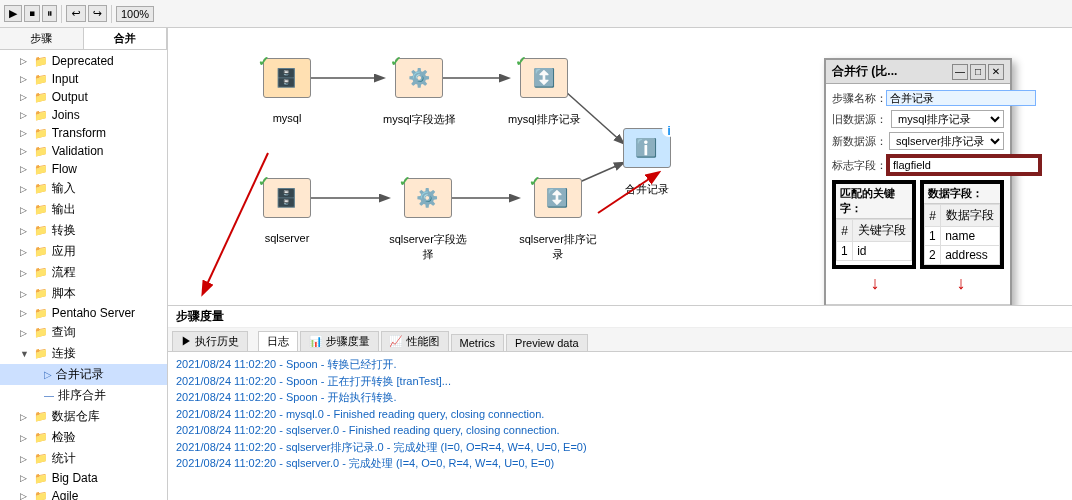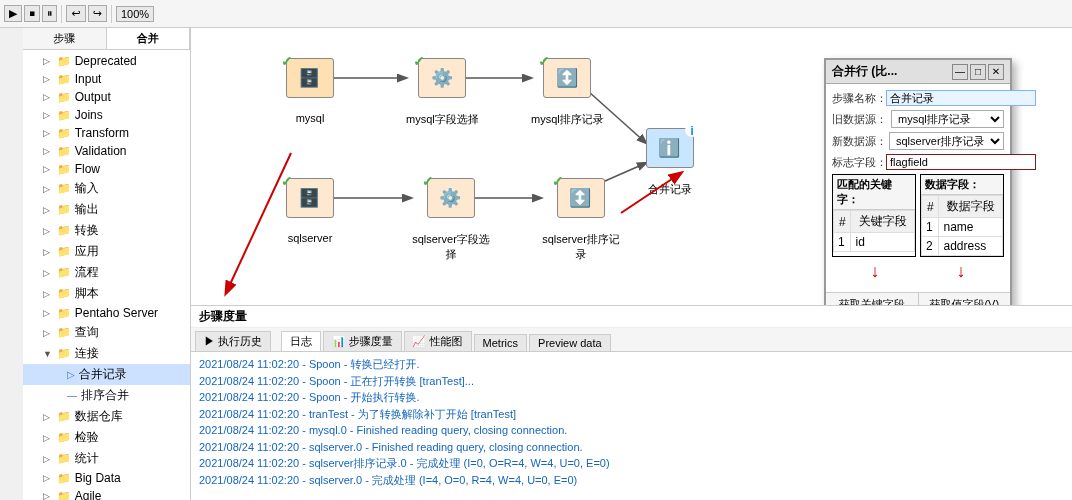--- a/index.html
+++ b/index.html
@@ -4,21 +4,21 @@
   <style>
     * { box-sizing: border-box; margin: 0; padding: 0; font-family: 'Microsoft YaHei', SimSun, sans-serif; font-size: 12px; }
     body { background: #f0f0f0; display: flex; flex-direction: column; height: 500px; overflow: hidden; }
     
     
     .toolbar { background: #f5f5f5; border-bottom: 1px solid #ccc; padding: 2px 4px; display: flex; align-items: center; gap: 2px; height: 28px; flex-shrink: 0; }
     .toolbar-btn { background: #e8e8e8; border: 1px solid #aaa; padding: 1px 4px; cursor: pointer; font-size: 11px; }
     .toolbar-sep { width: 1px; height: 18px; background: #ccc; margin: 0 2px; }
     
     
-    .main { display: flex; flex: 1; overflow: hidden; padding-left: 23px; }
+    .main { display: flex; flex: 1; overflow: hidden; }
     
     
     .sidebar { width: 168px; background: #fff; border-right: 1px solid #ccc; display: flex; flex-direction: column; overflow: hidden; flex-shrink: 0; }
     .sidebar-tabs { display: flex; border-bottom: 1px solid #ccc; }
     .sidebar-tab { flex: 1; padding: 3px 4px; text-align: center; cursor: pointer; border-right: 1px solid #ccc; background: #f5f5f5; font-size: 11px; }
     .sidebar-tab.active { background: #fff; font-weight: bold; }
     .sidebar-tree { overflow-y: auto; flex: 1; padding: 2px 0; }
     .tree-item { padding: 2px 4px 2px 20px; cursor: pointer; display: flex; align-items: center; gap: 4px; white-space: nowrap; }
     .tree-item.selected { background: #cce0ff; }
     .tree-item.indent1 { padding-left: 30px; }
@@ -54,25 +54,25 @@
     .dialog { position: absolute; top: 30px; right: 60px; width: 188px; background: #fff; border: 2px solid #999; box-shadow: 4px 4px 8px rgba(0,0,0,0.3); z-index: 100; }
     .dialog-titlebar { background: #e0e0e0; padding: 3px 6px; display: flex; align-items: center; justify-content: space-between; border-bottom: 1px solid #aaa; }
     .dialog-title { font-size: 12px; font-weight: bold; }
     .dialog-controls { display: flex; gap: 2px; }
     .dialog-ctrl-btn { width: 16px; height: 16px; border: 1px solid #888; background: #ddd; cursor: pointer; display: flex; align-items: center; justify-content: center; font-size: 10px; }
     .dialog-body { padding: 6px; }
     .dialog-row { display: flex; align-items: center; margin-bottom: 4px; gap: 4px; }
     .dialog-label { font-size: 11px; white-space: nowrap; color: #333; min-width: 50px; }
     .dialog-input { flex: 1; border: 1px solid #7bb3ff; padding: 1px 3px; font-size: 11px; background: #e8f4ff; }
     .dialog-select { flex: 1; border: 1px solid #aaa; padding: 1px 2px; font-size: 11px; background: #fff; }
-    .dialog-flag { flex: 1; border: 1px solid #7f1d1d; padding: 1px 3px; font-size: 11px; }
+    .dialog-flag { flex: 1; border: 4px solid #7f1d1d; padding: 1px 3px; font-size: 11px; }
     
     
     .dialog-tables { display: flex; gap: 4px; margin-top: 4px; }
-    .dialog-table-wrap { flex: 1; border: 1px solid #000000; }
+    .dialog-table-wrap { flex: 1; border: 4px solid #000000; }
     .dialog-table-title { background: #f5f5f5; font-size: 11px; font-weight: bold; padding: 2px 4px; border-bottom: 1px solid #ccc; }
     .dialog-table { width: 100%; border-collapse: collapse; font-size: 11px; }
     .dialog-table th { background: #f0f0f0; border: 1px solid #ddd; padding: 2px 4px; font-weight: normal; }
     .dialog-table td { border: 1px solid #ddd; padding: 2px 4px; }
     
     
     .dialog-footer { display: flex; border-top: 1px solid #ccc; }
     .dialog-footer-btn { flex: 1; padding: 4px; text-align: center; cursor: pointer; border-right: 1px solid #ccc; background: #f5f5f5; font-size: 11px; }
     .dialog-footer-btn:last-child { border-right: none; }
     
@@ -369,21 +369,20 @@
           <div class="bottom-tab active">日志</div>
           <div class="bottom-tab">📊 步骤度量</div>
           <div class="bottom-tab">📈 性能图</div>
           <div class="bottom-tab">Metrics</div>
           <div class="bottom-tab">Preview data</div>
         </div>
       <div class="bottom-content" id="bottom-content">
           <p class="log-line">2021/08/24 11:02:20 - Spoon - 转换已经打开.</p>
           <p class="log-line">2021/08/24 11:02:20 - Spoon - 正在打开转换 [tranTest]...</p>
           <p class="log-line">2021/08/24 11:02:20 - Spoon - 开始执行转换.</p>
-          <p class="log-line">2021/08/24 11:02:20 - tranTest - 为了转换解除补丁开始 [tranTest]</p>
           <p class="log-line">2021/08/24 11:02:20 - mysql.0 - Finished reading query, closing connection.</p>
           <p class="log-line">2021/08/24 11:02:20 - sqlserver.0 - Finished reading query, closing connection.</p>
           <p class="log-line">2021/08/24 11:02:20 - sqlserver排序记录.0 - 完成处理 (I=0, O=R=4, W=4, U=0, E=0)</p>
           <p class="log-line">2021/08/24 11:02:20 - sqlserver.0 - 完成处理 (I=4, O=0, R=4, W=4, U=0, E=0)</p>
         </div>
     </div>
 
   </div>
 
 </div>

